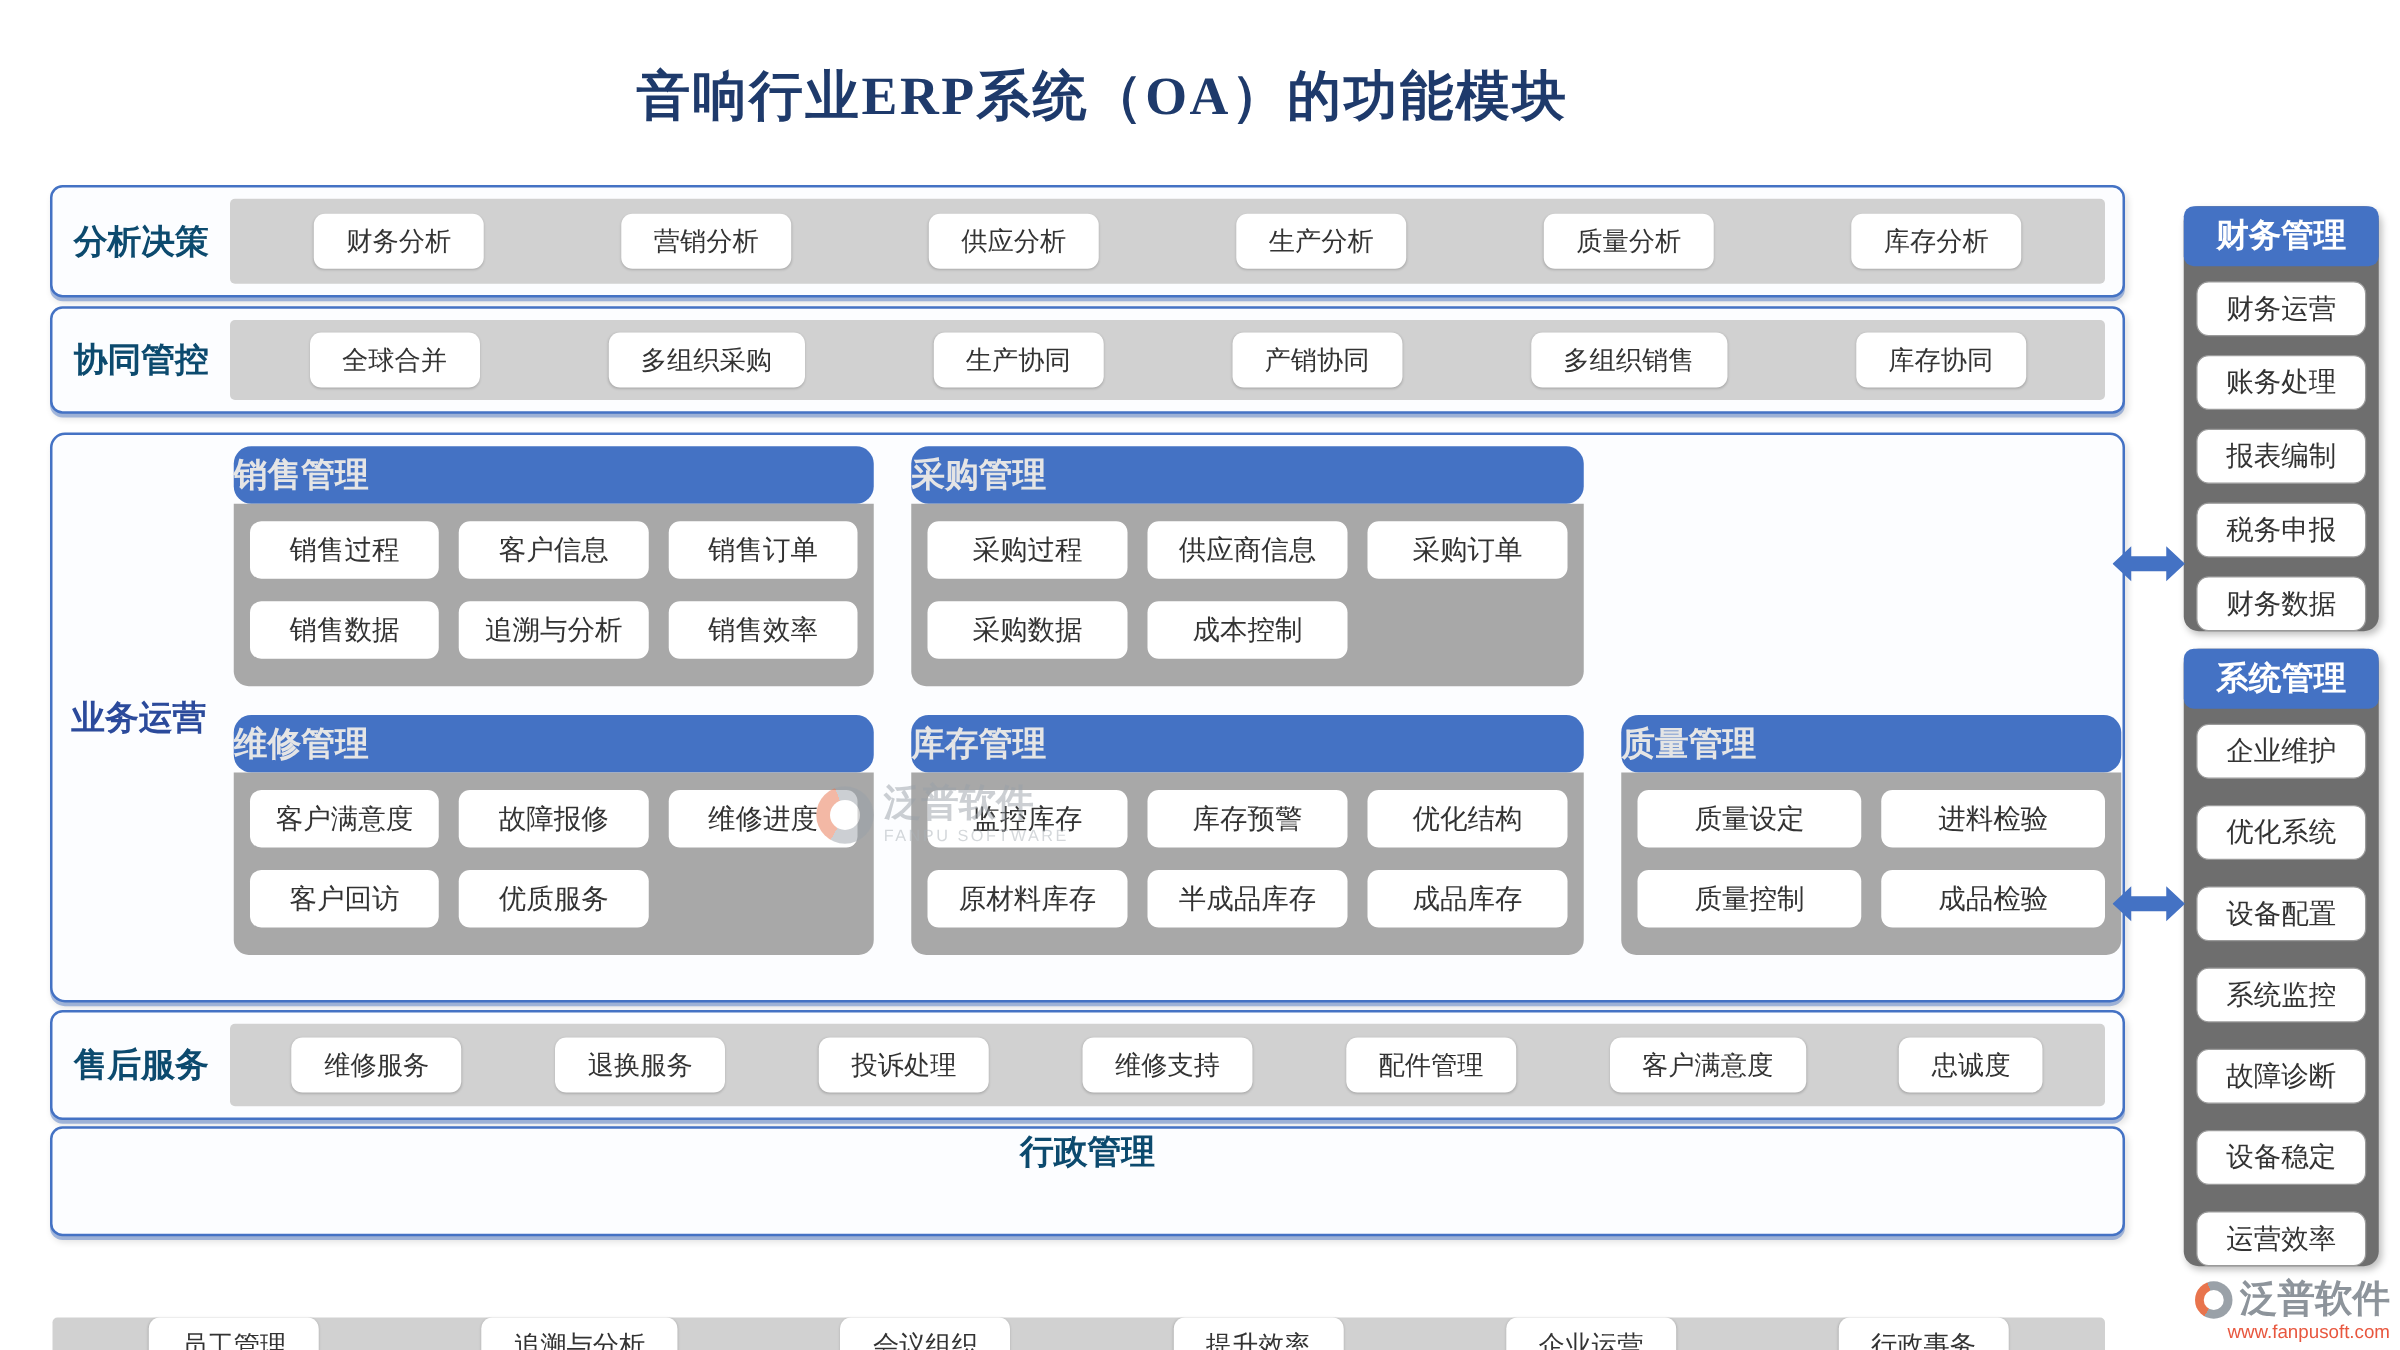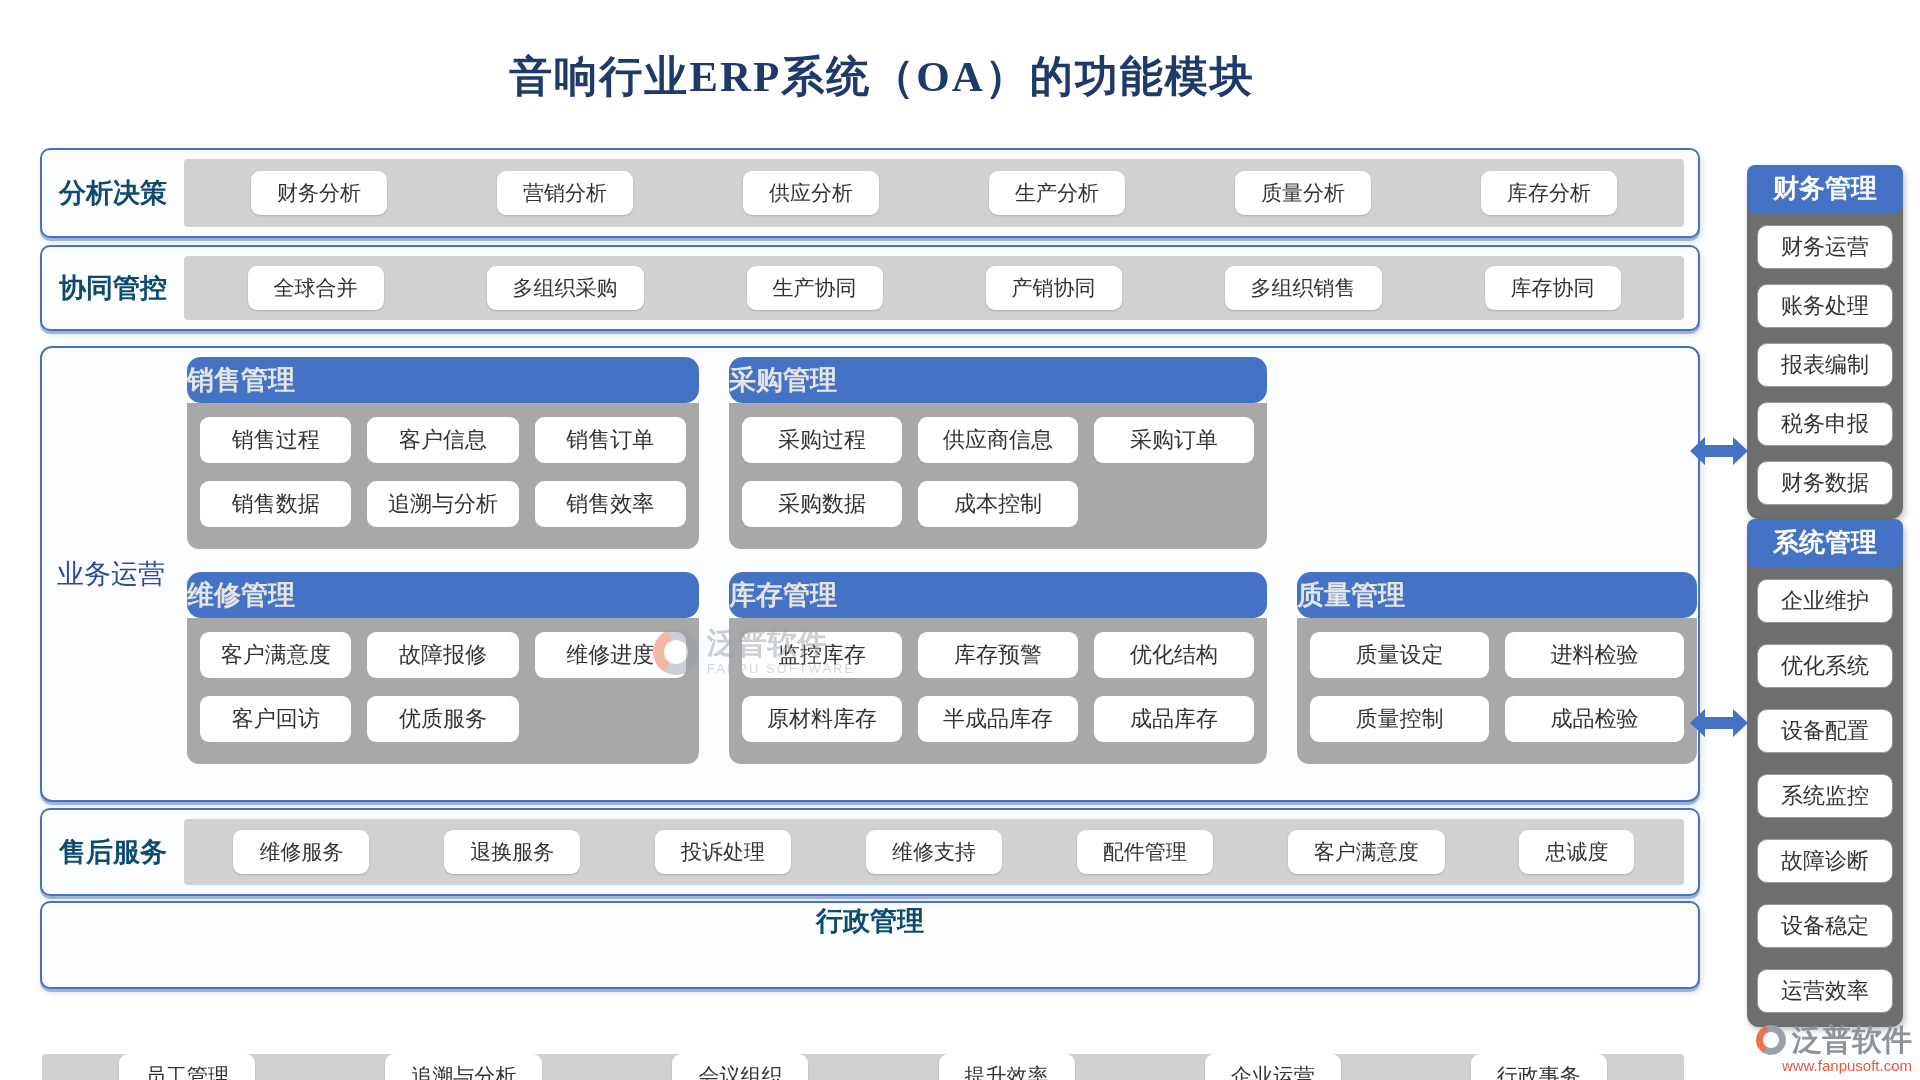--- a/index.html
+++ b/index.html
@@ -17,34 +17,34 @@
   .row-strip{flex:1;align-self:stretch;margin:9px 14px 9px 0;background:#d1d1d1;border-radius:4px;
              display:flex;align-items:center;justify-content:space-around;padding:0 16px;gap:8px;}
   .chip{background:#fff;border-radius:9px;padding:8px 26px;font-size:21px;color:#333;
         white-space:nowrap;box-shadow:0 1px 2px rgba(0,0,0,.18);}
 
   
   .biz-box{position:absolute;left:40px;top:346px;width:1656px;height:452px;border:2px solid #4472c4;
            border-radius:12px;background:#fcfdff;
            box-shadow:0 3px 0 rgba(68,114,196,.45),2px 4px 6px rgba(0,0,0,.12);}
   .biz-label{position:absolute;left:0;top:0;width:138px;height:100%;display:flex;align-items:center;
-             justify-content:center;font-size:27px;font-weight:normal;color:#2b4a9b;}
+             justify-content:center;font-size:27px;font-weight:bold;color:#2b4a9b;}
   .modules-grid{position:absolute;left:145px;top:9px;display:grid;
                 grid-template-columns:512px 538px 400px;column-gap:30px;row-gap:23px;}
   .card-header{height:46px;line-height:46px;background:#4472c4;color:#e5e5e5;font-size:27px;
                font-weight:bold;text-align:left;border-radius:14px;}
   .card-body{background:#a8a8a8;border-radius:0 0 12px 12px;padding:14px 13px 22px;display:grid;gap:18px 16px;}
   .cols3 .card-body{grid-template-columns:repeat(3,1fr);}
   .cols2 .card-body{grid-template-columns:repeat(2,1fr);}
   .card-chip{background:#fff;border-radius:9px;height:46px;display:flex;align-items:center;
              justify-content:center;font-size:22px;color:#333;white-space:nowrap;}
 
   
   .side-panel{position:absolute;left:1747px;width:156px;background:#6e6e6e;border-radius:12px;
-              padding-bottom:14px;box-shadow:2px 3px 6px rgba(0,0,0,.25);}
+              box-shadow:2px 3px 6px rgba(0,0,0,.25);}
   .side-header{height:48px;line-height:48px;background:#4472c4;border-radius:8px;color:#fff;
                text-align:center;font-size:26px;font-weight:bold;}
   .side-body{display:flex;flex-direction:column;padding:12px 10px 0;}
   .p1 .side-body{gap:15px;border-radius:23px;}
   .p2 .side-body{gap:21px;}
   .side-chip{background:#fff;border:1px solid #9a9a9a;border-radius:10px;height:42px;display:flex;
              align-items:center;justify-content:center;font-size:22px;color:#333;white-space:nowrap;}
 
   
   .arrow{position:absolute;left:1690px;width:58px;height:36px;}

